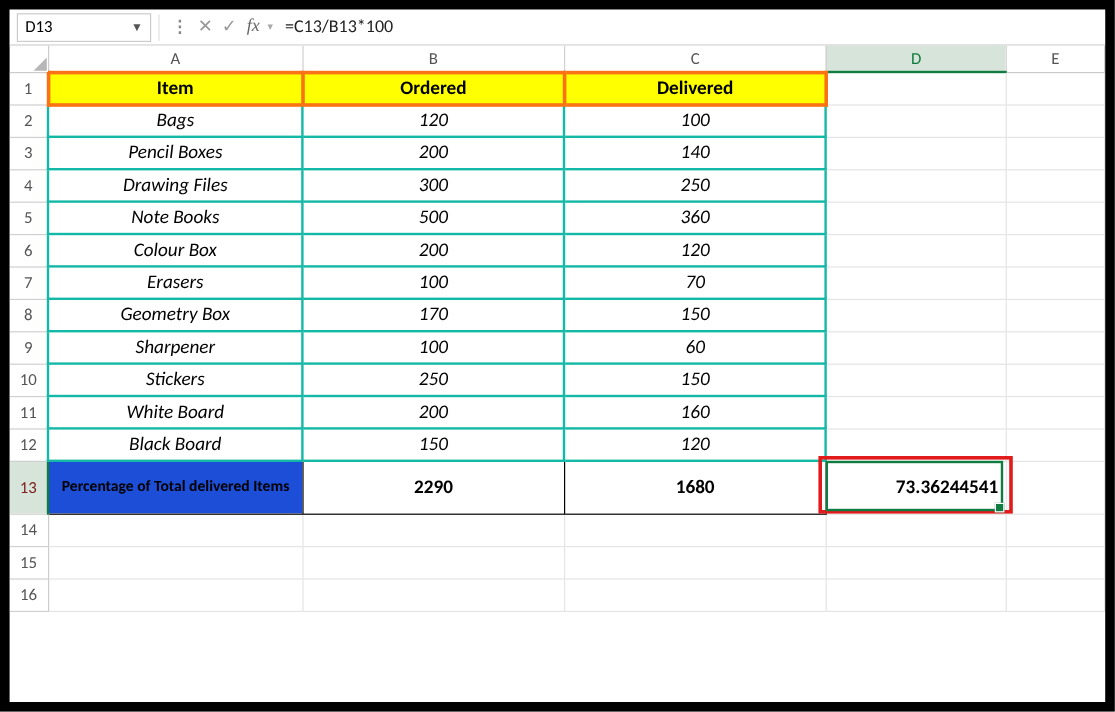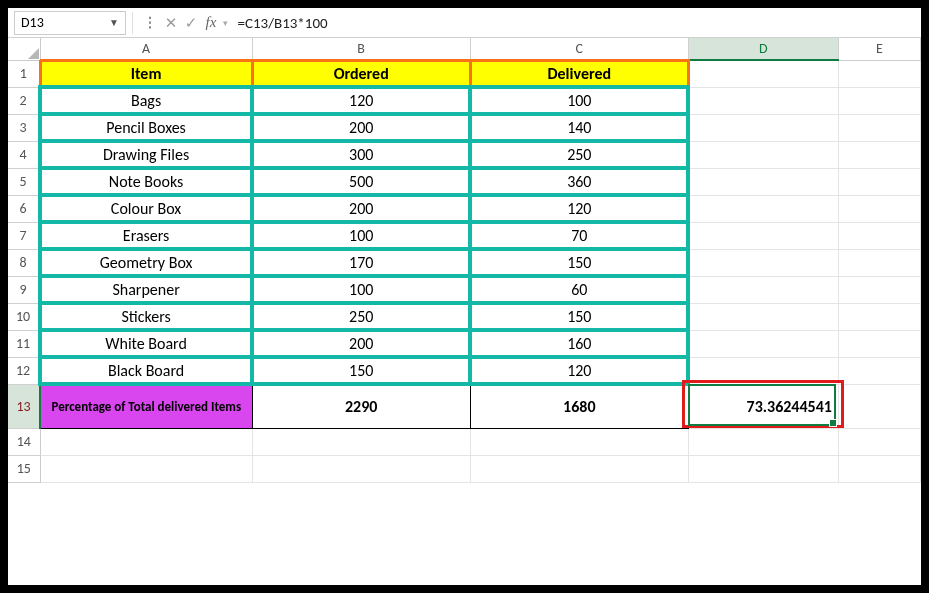--- a/index.html
+++ b/index.html
@@ -117,33 +117,34 @@
     padding: 0 6px;
     height: 27px;
     font-size: 16px;
     color: #000;
     background: #fff;
     text-align: center;
     vertical-align: middle;
     white-space: nowrap;
   }
   tr.data-row td.blk {
-    border: 4px solid #14b8a6;
+    border: 2px solid #14b8a6;
+    font-style: italic;
   }
   tr.header-row td.blk {
     border: 3px solid #f97316;
     background: #ffff00;
     font-weight: bold;
   }
   tr.total-row { height: 44px; }
   tr.total-row th.rowhdr { height: 44px; }
   tr.total-row td { height: 44px; font-weight: bold; }
   tr.total-row td.blk { border: 1px solid #000; }
   tr.total-row td.lbl {
-    background: #d946ef;
+    background: #1d4ed8;
     font-size: 13px;
     line-height: 1.25;
     white-space: normal;
   }
   td.val-d {
     text-align: right;
     font-weight: normal;
     position: relative;
   }
   
@@ -320,20 +321,28 @@
             <td></td>
           </tr>
           <tr>
             <th class="rowhdr">15</th>
             <td></td>
             <td></td>
             <td></td>
             <td></td>
             <td></td>
           </tr>
+          <tr>
+            <th class="rowhdr">16</th>
+            <td></td>
+            <td></td>
+            <td></td>
+            <td></td>
+            <td></td>
+          </tr>
         </tbody>
     </table>
 
     <div class="red-box" id="red-box" style="left: 674.344px; top: 342px; width: 162.078px; height: 48px;"></div>
     <div class="active-cell" id="active-cell" style="left: 680.344px; top: 346px; width: 148.078px; height: 42px;"></div>
   </div>
 
 </div>
 
 </body></html>

